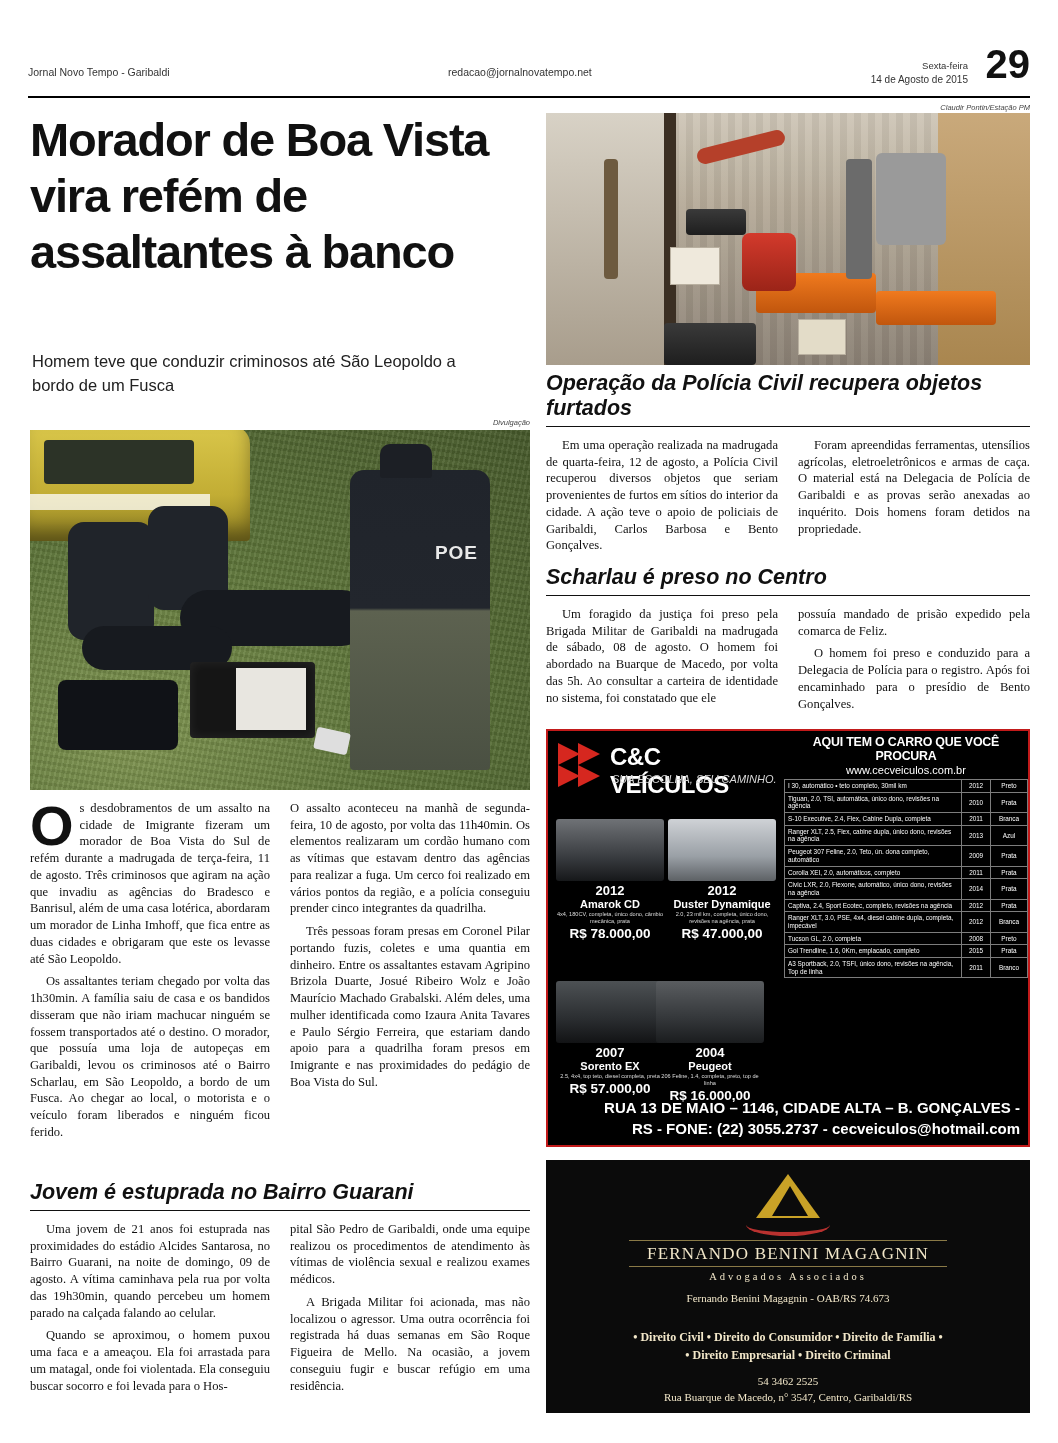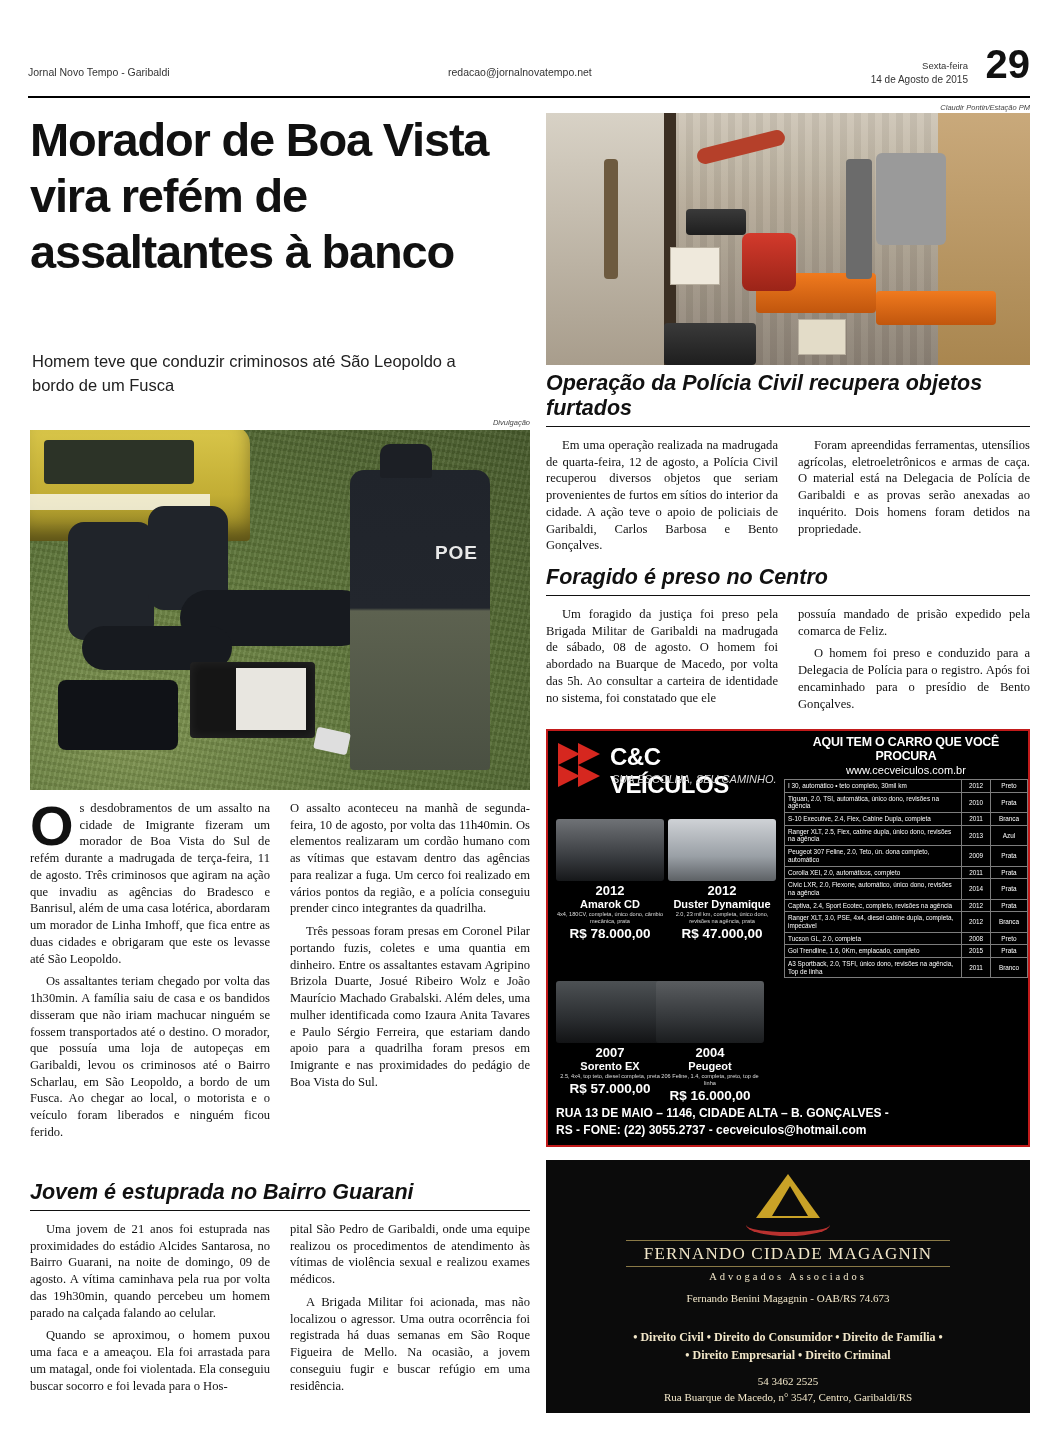--- a/index.html
+++ b/index.html
@@ -96,21 +96,21 @@
   .vname{font-weight:bold;font-size:11px;}
   .vdesc{font-size:5.6px;line-height:1.25;color:#ddd;margin:1px 0 1px;}
   .vprice{font-weight:bold;font-size:13.5px;}
   .cc-right{position:absolute;left:236px;top:4px;width:244px;height:410px;}
   .cc-head{font-family:"Liberation Sans",sans-serif;font-weight:bold;font-size:12.4px;text-align:center;letter-spacing:-.2px;}
   .cc-site{font-family:"Liberation Sans",sans-serif;font-size:11px;text-align:center;margin-top:1px;margin-bottom:3px;}
   table.cars{width:244px;border-collapse:collapse;font-family:"Liberation Sans",sans-serif;}
   table.cars td{border:1px solid #7d7d7d;font-size:6.4px;line-height:1.2;padding:2px 3px;color:#fff;vertical-align:middle;}
   table.cars td.y{width:22px;text-align:center;}
   table.cars td.c{width:30px;text-align:center;}
-  .cc-foot{position:absolute;left:8px;right:8px;bottom:6px;font-family:"Liberation Sans",sans-serif;font-weight:bold;font-size:12px;line-height:1.4;text-align:left;color:#fff;}
+  .cc-foot{position:absolute;left:8px;right:8px;bottom:6px;font-family:"Liberation Sans",sans-serif;font-weight:bold;font-size:15px;line-height:1.4;text-align:right;color:#fff;}
 
   
   .ad-law{position:absolute;left:546px;top:1160px;width:484px;height:253px;background:#0b0b0b;color:#f2e7c9;text-align:center;font-family:"Liberation Serif",serif;}
   .law-mark{margin:14px auto 6px;width:92px;height:60px;position:relative;}
   .law-tri{position:absolute;left:14px;top:0;width:0;height:0;border-left:32px solid transparent;border-right:32px solid transparent;border-bottom:44px solid #c9a227;}
   .law-tri2{position:absolute;left:30px;top:12px;width:0;height:0;border-left:18px solid transparent;border-right:18px solid transparent;border-bottom:30px solid #0b0b0b;}
   .law-arc{position:absolute;left:4px;top:40px;width:84px;height:18px;border-bottom:4px solid #b8312f;border-radius:0 0 50% 50%;}
   .law-name{font-size:17px;letter-spacing:1.2px;border-top:1px solid #8a7a47;border-bottom:1px solid #8a7a47;display:inline-block;padding:3px 18px 2px;}
   .law-sub{font-size:10.5px;letter-spacing:3px;margin-top:4px;}
   .law-oab{font-size:11px;margin-top:10px;}
@@ -178,21 +178,21 @@
       <div>
           <p class="body">Em uma operação realizada na madrugada de quarta-feira, 12 de agosto, a Polícia Civil recuperou diversos objetos que seriam provenientes de furtos em sítios do interior da cidade. A ação teve o apoio de policiais de Garibaldi, Carlos Barbosa e Bento Gonçalves.</p>
         </div>
       <div>
           <p class="body">Foram apreendidas ferramentas, utensílios agrícolas, eletroeletrônicos e armas de caça. O material está na Delegacia de Polícia de Garibaldi e as provas serão anexadas ao inquérito. Dois homens foram detidos na propriedade.</p>
         </div>
     </div>
   </div>
 
   <div class="sec-for">
-    <h2 class="col-head rule">Foragido é preso no Centro</h2>
+    <h2 class="col-head rule">Scharlau é preso no Centro</h2>
     <div class="for-cols">
       <div>
           <p class="body">Um foragido da justiça foi preso pela Brigada Militar de Garibaldi na madrugada de sábado, 08 de agosto. O homem foi abordado na Buarque de Macedo, por volta das 5h. Ao consultar a carteira de identidade no sistema, foi constatado que ele</p>
         </div>
       <div>
         <p class="body noind">possuía mandado de prisão expedido pela comarca de Feliz.</p>
         <p class="body">O homem foi preso e conduzido para a Delegacia de Polícia para o registro. Após foi encaminhado para o presídio de Bento Gonçalves.</p>
       </div>
     </div>
   </div>
@@ -342,21 +342,21 @@
       <div>RS - FONE: (22) 3055.2737  -  cecveiculos@hotmail.com</div>
     </div>
   </div>
 
   <div class="ad-law">
     <div class="law-mark">
       <div class="law-tri"></div>
         <div class="law-tri2"></div>
         <div class="law-arc"></div>
     </div>
-    <div class="law-name">FERNANDO CIDADE MAGAGNIN</div>
+    <div class="law-name">FERNANDO BENINI MAGAGNIN</div>
     <div class="law-sub">Advogados Associados</div>
     <div class="law-oab">Fernando Benini Magagnin - OAB/RS 74.673</div>
     <div class="law-areas">
       <div>• Direito Civil • Direito do Consumidor • Direito de Família •</div>
       <div>• Direito Empresarial • Direito Criminal</div>
     </div>
     <div class="law-contact">
       <div>54 3462 2525</div>
       <div>Rua Buarque de Macedo, n° 3547, Centro, Garibaldi/RS</div>
     </div>

